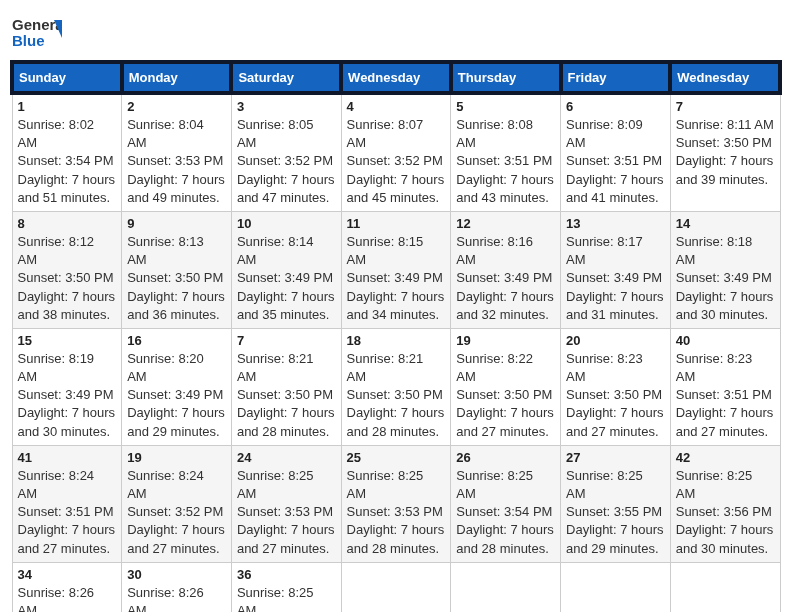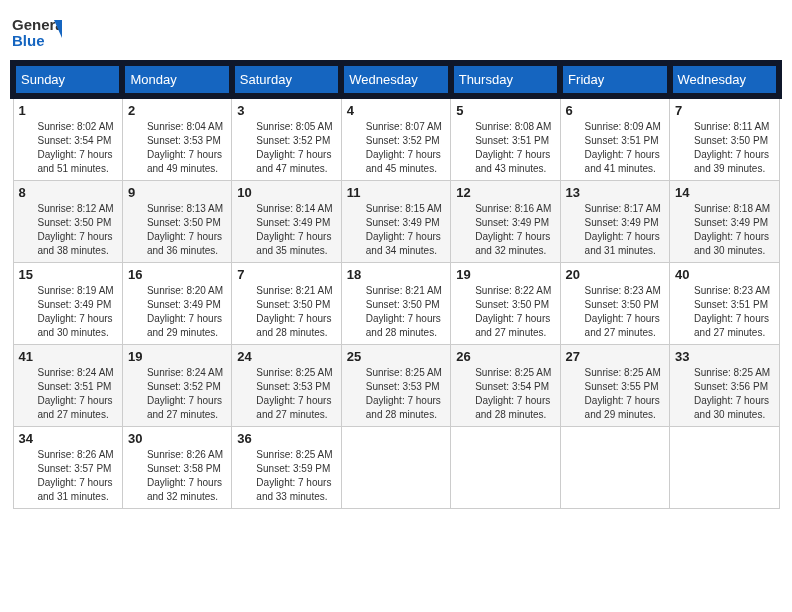--- a/index.html
+++ b/index.html
@@ -38,22 +38,22 @@
       width: 100%;
       border-collapse: collapse;
       font-size: 11px;
     }
     .calendar th {
       background: #1565c0;
       color: #fff;
       text-align: left;
       padding: 6px 5px;
       font-size: 13px;
-      font-weight: normal;
-      border: 6px solid #0f172a;
+      font-weight: bold;
+      border: 4px solid #0f172a;
     }
     .calendar td {
       border: 1px solid #ccc;
       vertical-align: top;
       padding: 4px 5px;
       width: calc(100%/7);
       min-height: 80px;
       background: #fff;
     }
     .calendar tr:nth-child(even) td {
@@ -61,23 +61,22 @@
     }
     .day-num {
       font-size: 13px;
       font-weight: bold;
       color: #222;
       display: block;
       margin-bottom: 2px;
     }
     .day-info {
       color: #333;
-      font-size: 10px;
+      font-size: 13px;
       line-height: 1.4;
-      margin-left: 19px;
     }
     .empty-cell {
       background: #fff !important;
     }
     .logo-svg {
       margin-right: 6px;
     }
   </style>
 </head>
 <body>
@@ -219,21 +218,21 @@
         </td>
         <td>
           <span class="day-num">26</span>
           <div class="day-info">Sunrise: 8:25 AM<br>Sunset: 3:54 PM<br>Daylight: 7 hours and 28 minutes.</div>
         </td>
         <td>
           <span class="day-num">27</span>
           <div class="day-info">Sunrise: 8:25 AM<br>Sunset: 3:55 PM<br>Daylight: 7 hours and 29 minutes.</div>
         </td>
         <td>
-          <span class="day-num">33</span>
+          <span class="day-num">42</span>
           <div class="day-info">Sunrise: 8:25 AM<br>Sunset: 3:56 PM<br>Daylight: 7 hours and 30 minutes.</div>
         </td>
       </tr>
       <tr>
         <td>
           <span class="day-num">34</span>
           <div class="day-info">Sunrise: 8:26 AM<br>Sunset: 3:57 PM<br>Daylight: 7 hours and 31 minutes.</div>
         </td>
         <td>
           <span class="day-num">30</span>

